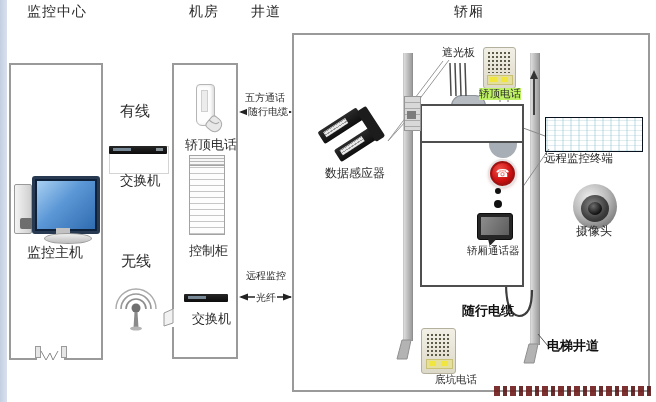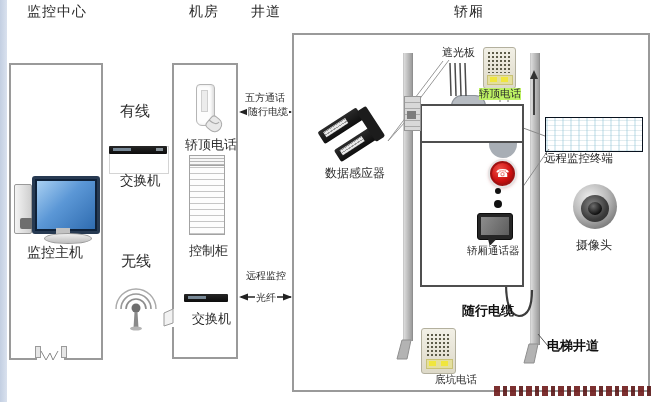--- a/index.html
+++ b/index.html
@@ -263,21 +263,21 @@
   <div class="lbl z8" style="left:325px;top:167px;font-size:12px;text-align:center;">数据感应器</div>
 
   <div class="board z7"></div>
   <div class="lbl z8" style="left:544px;top:152px;font-size:11.5px;">远程监控终端</div>
 
   <div class="cam-outer z7">
     <div class="cam-ring">
         <div class="cam-lens"></div>
       </div>
   </div>
-  <div class="lbl z8" style="left:576px;top:239px;font-size:12px;">摄像头</div>
+  <div class="lbl z8" style="left:576px;top:225px;font-size:12px;">摄像头</div>
 
   <div class="redbtn z8">
       <span>☎</span>
     </div>
   <div class="dot z8" style="left:495px;top:188px;width:6px;height:6px;"></div>
   <div class="dot z8" style="left:494px;top:200px;width:8px;height:8px;"></div>
   <div class="intercom z8">
       <div class="panel"></div>
       <div class="tail"></div>
     </div>

